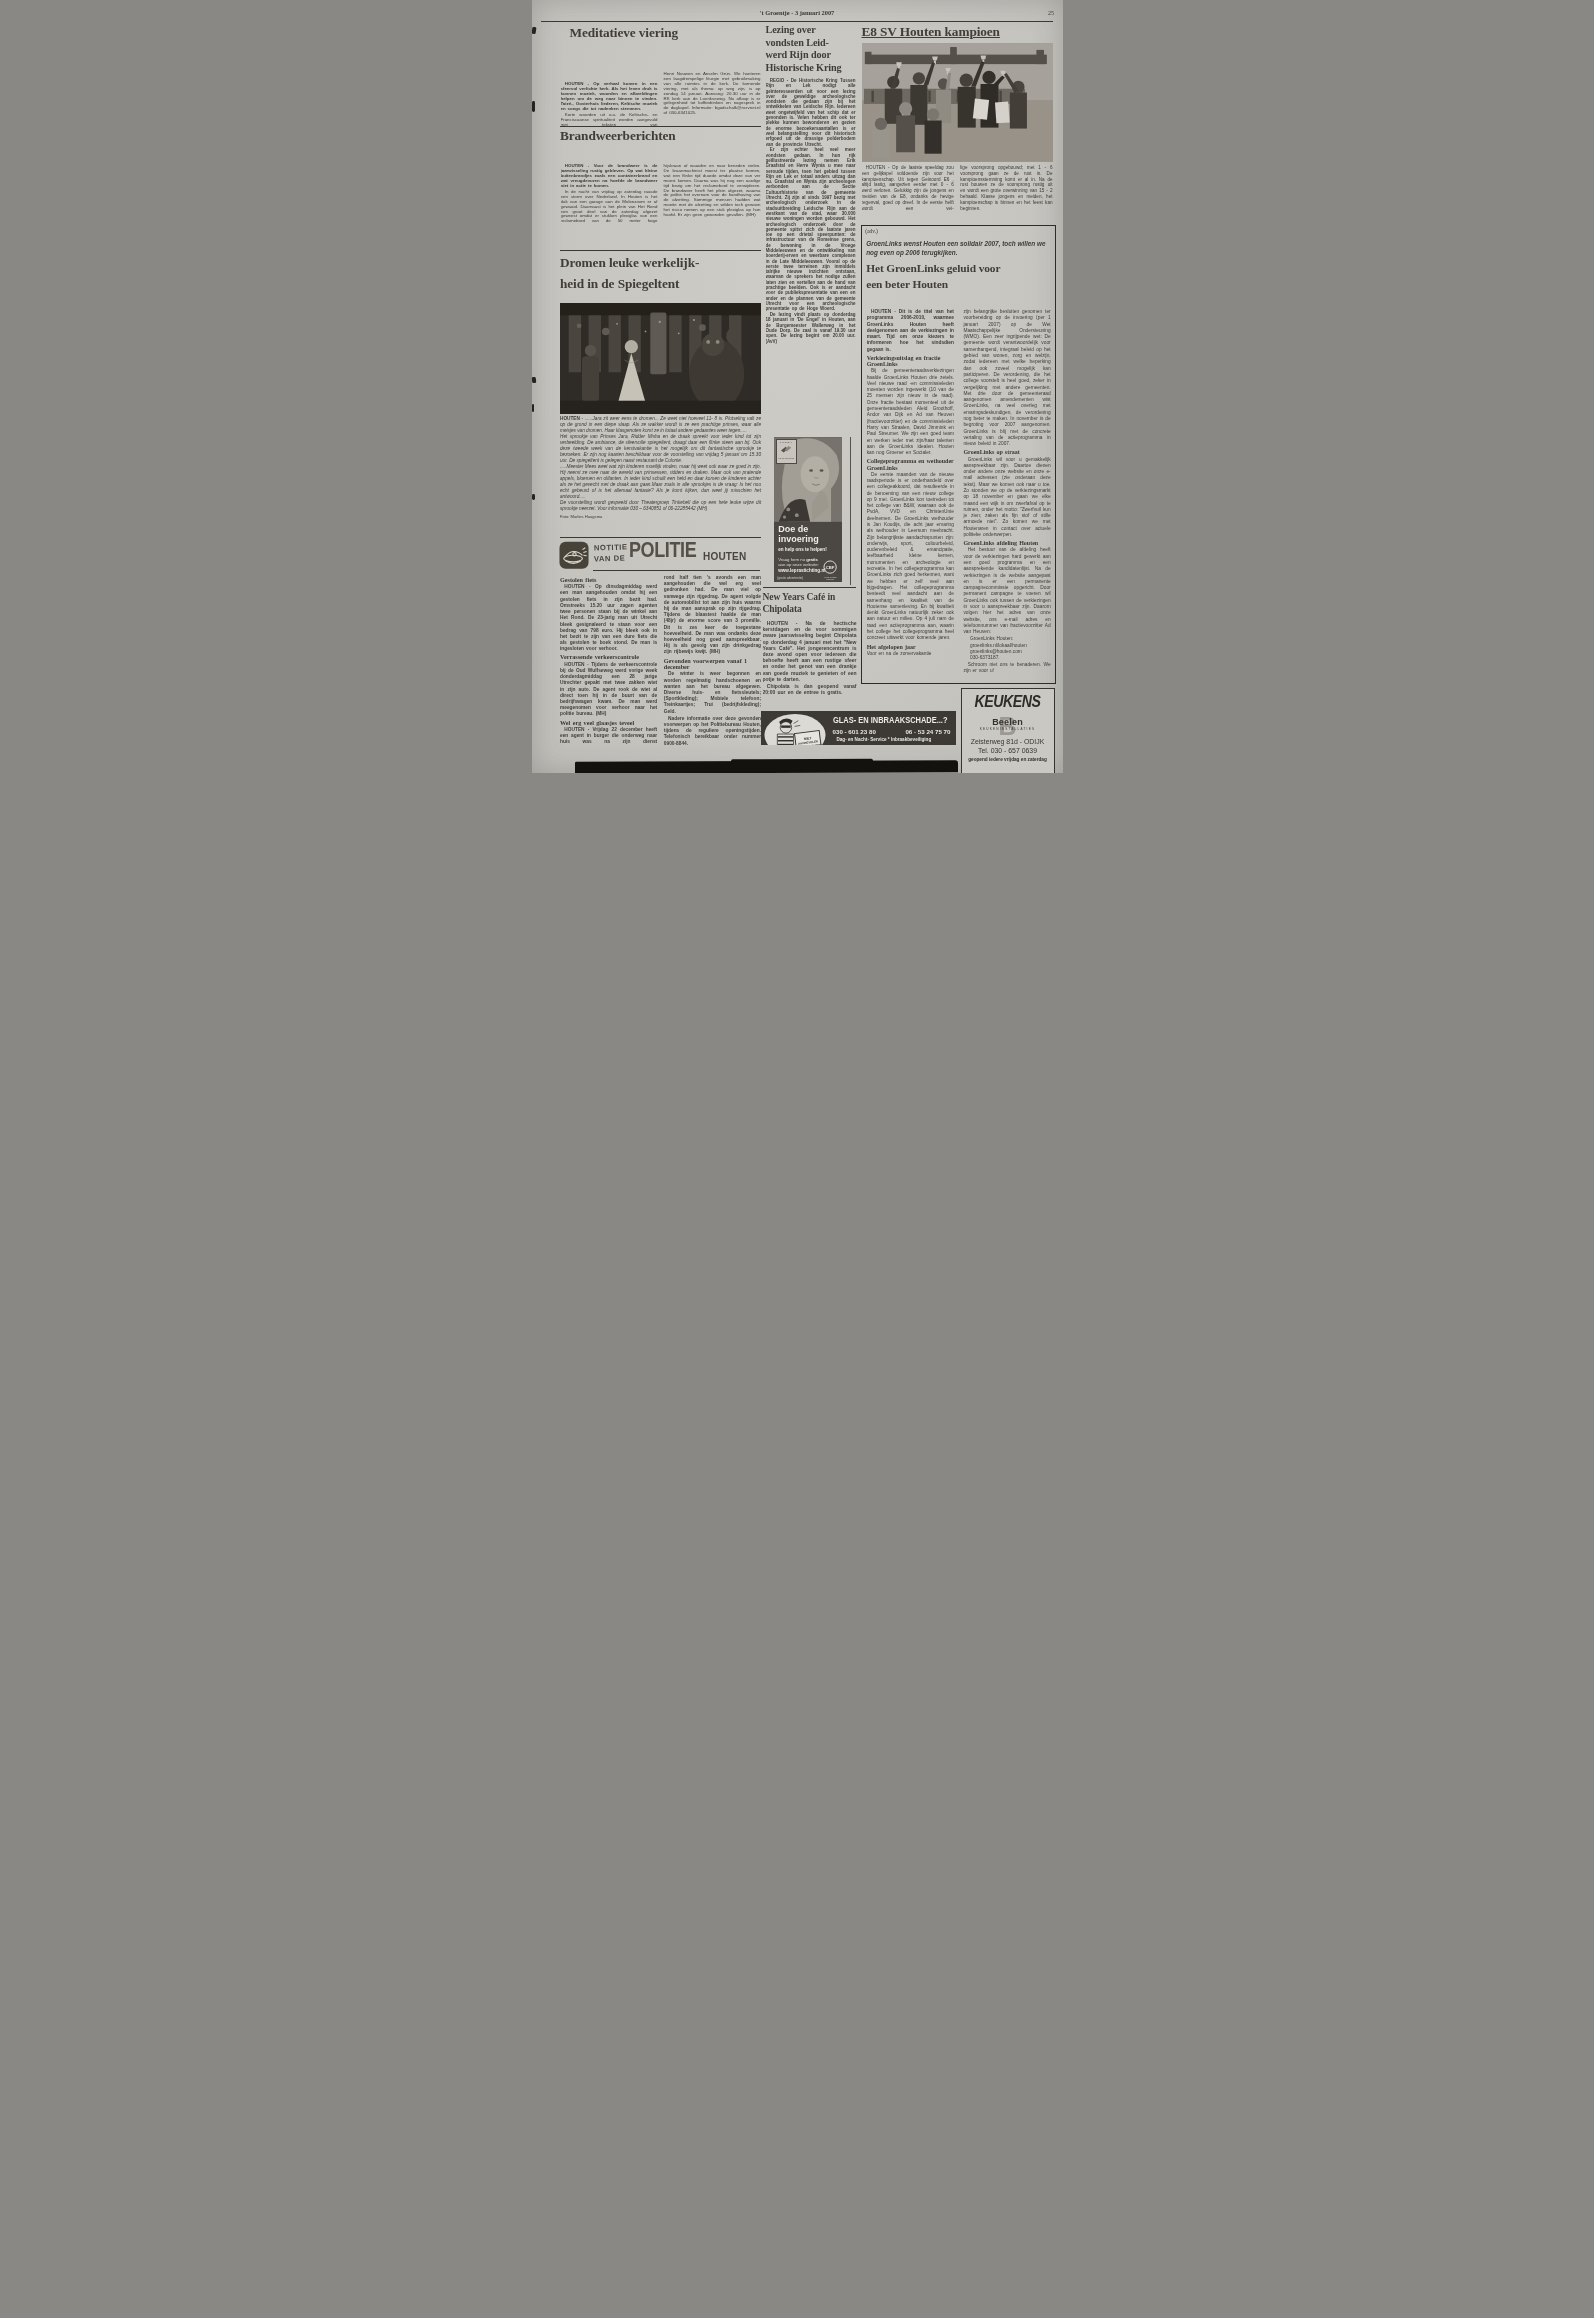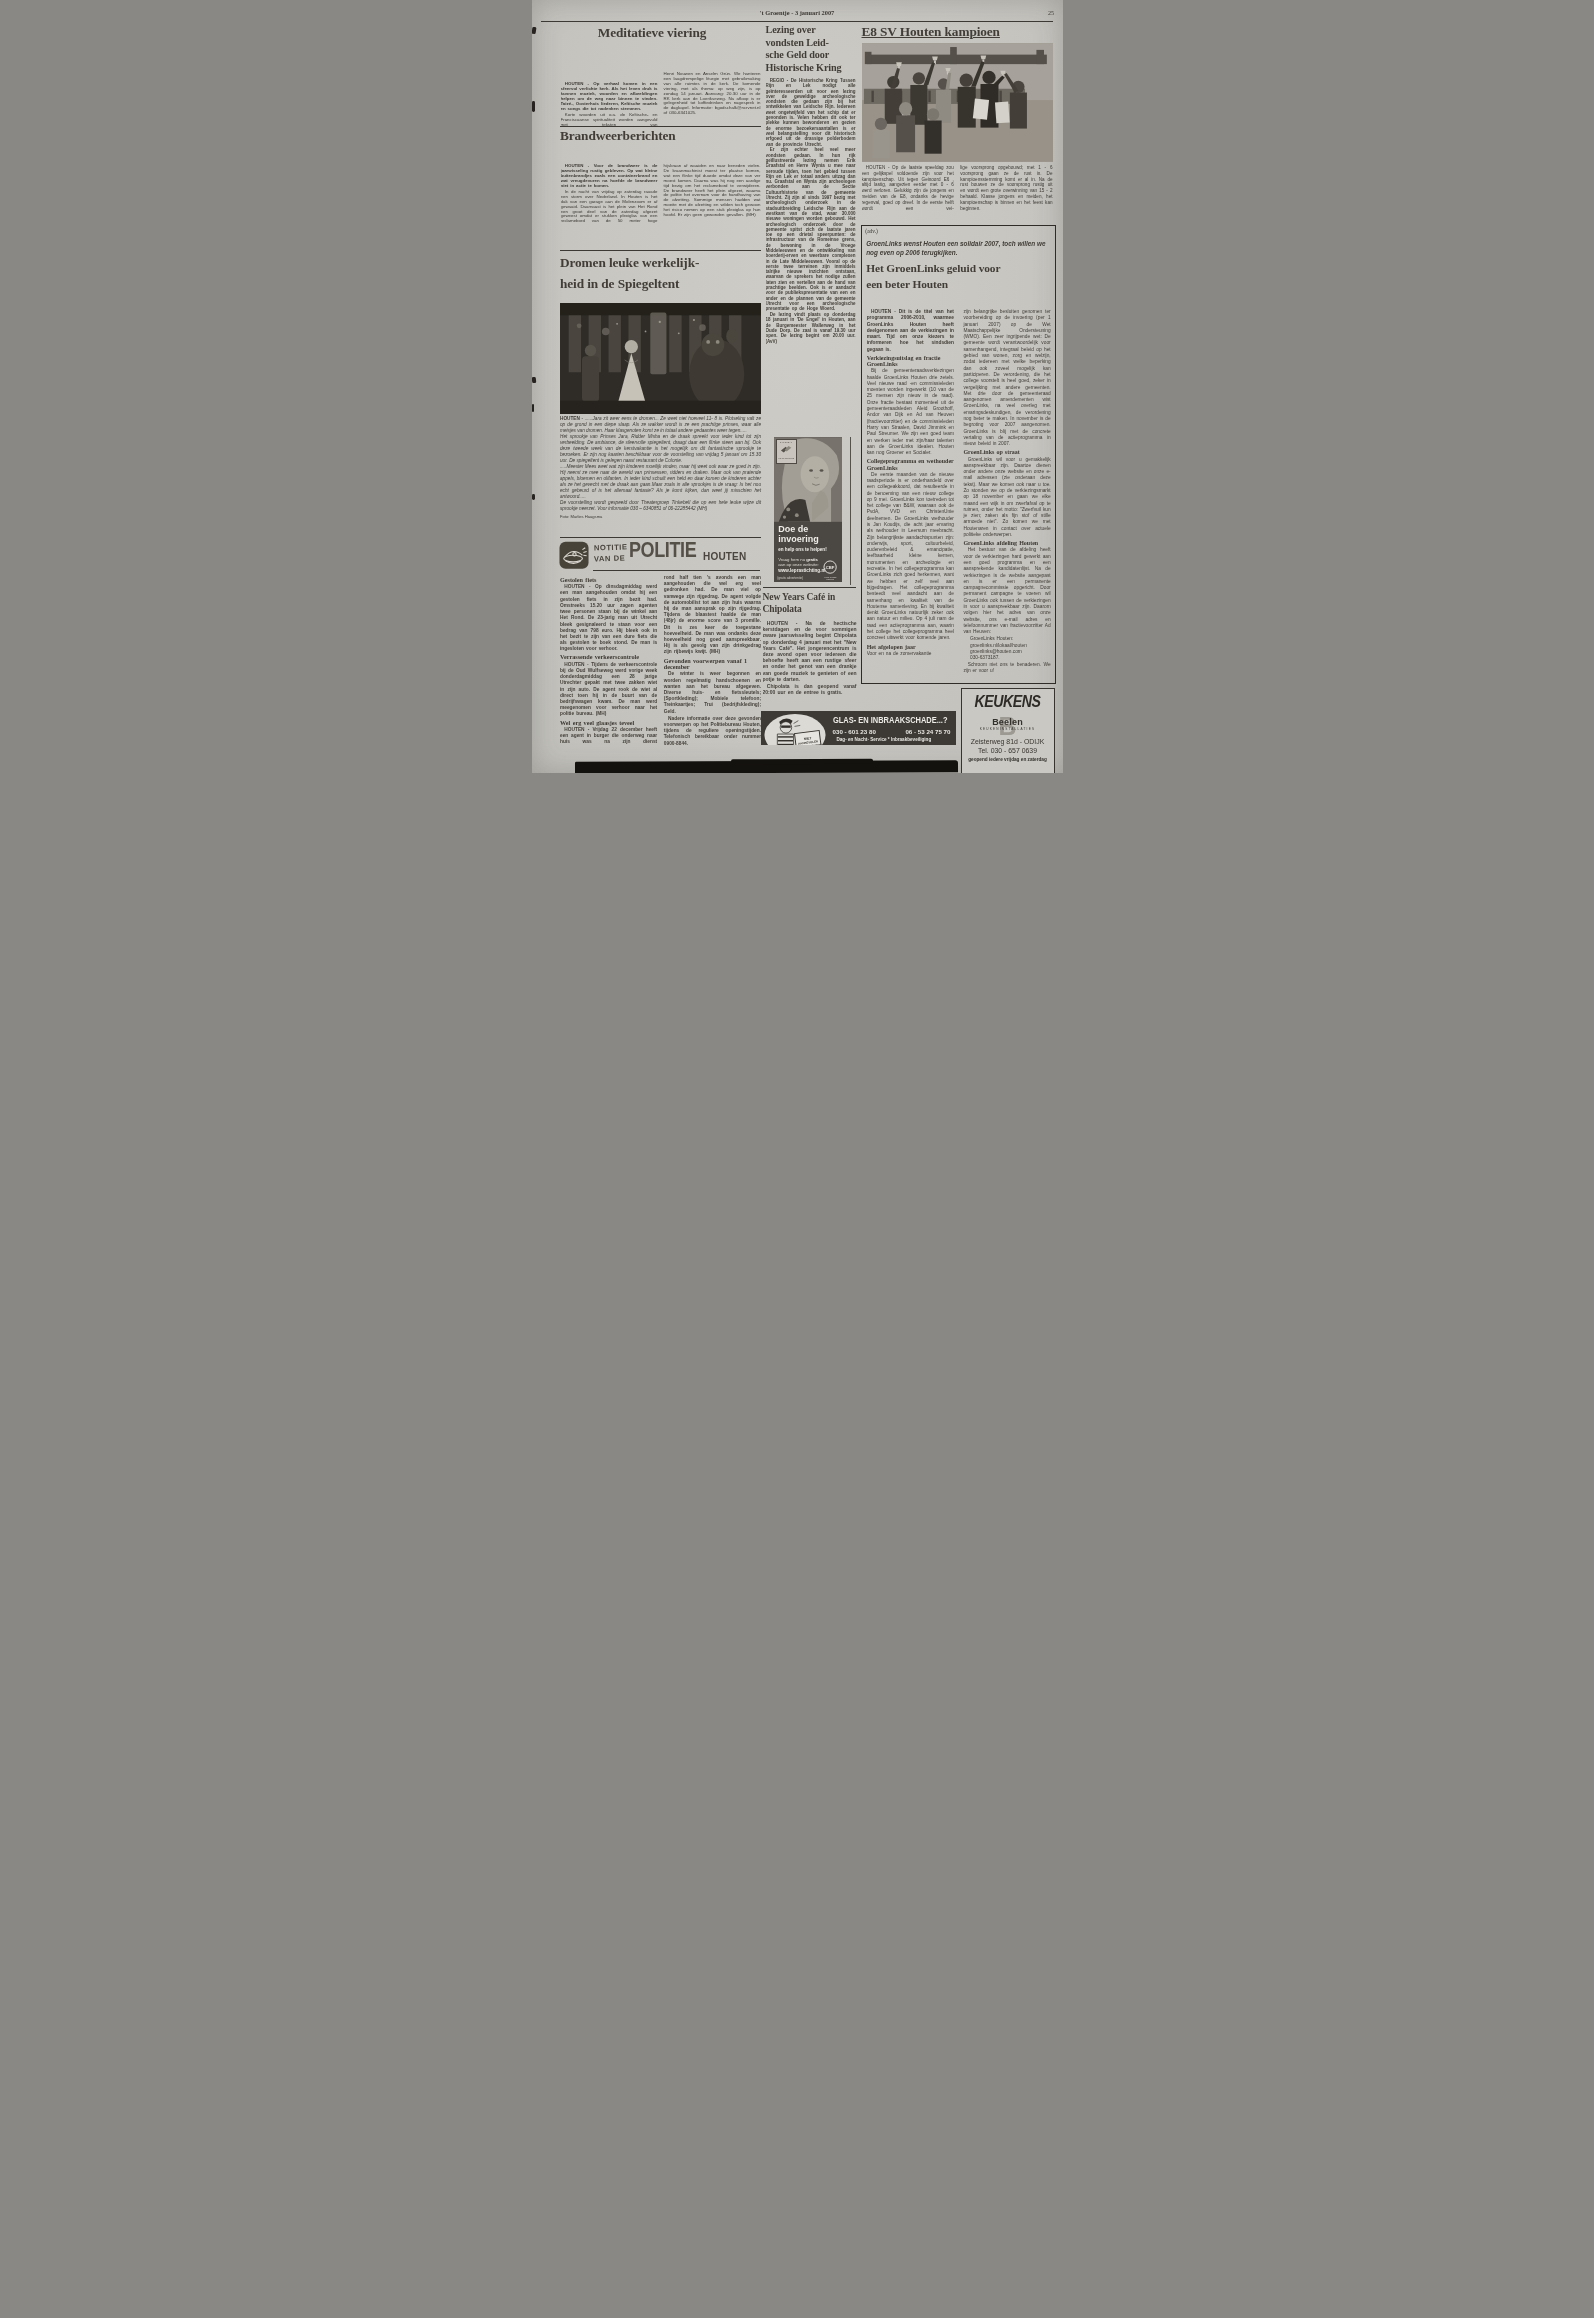--- a/index.html
+++ b/index.html
@@ -61,21 +61,21 @@
   <div class="artifact" style="left:0.9px;top:377px;width:3.8px;height:6.2px;transform:rotate(-6deg);"></div>
   <div class="artifact" style="left:0;top:404px;width:2.8px;height:8px;"></div>
   <div class="artifact" style="left:0.5px;top:494px;width:2.8px;height:5.7px;"></div>
 
   <div class="abs serif" style="left:0;top:8.5px;width:100%;text-align:center;font-weight:bold;font-size:6.4px;color:#3d3833;">
     <span>'t Groentje - 3 januari 2007</span>
   </div>
   <div class="abs serif" style="right:8.5px;top:10.4px;font-size:6px;color:#3d3833;">25</div>
   <div class="rule" style="left:9.5px;top:21.4px;width:512px;"></div>
 
-  <div class="abs headline h-big" style="left:20px;top:26px;width:201px;text-align:center;">Meditatieve viering</div>
+  <div class="abs headline h-big" style="left:38px;top:26px;width:201px;">Meditatieve viering</div>
   <div class="abs cols2" style="left:29px;top:72px;width:200px;height:88px;gap:6.2px;overflow:hidden;">
     <div class="txt-a" style="padding-top:10.4px;">
       <p class="lead-bold indent">HOUTEN - Op verhaal komen in een sfeervol verlichte kerk. Als het leven druk is kunnen muziek, woorden en afbeeldingen helpen om de weg naar binnen te vinden. Taizé-, Oosterhuis liederen, Keltische muziek en songs die tot nadenken stemmen.</p>
       <p class="indent just-all">Korte woorden uit o.a. de Keltische- en Franciscaanse spiritualiteit worden aangevuld met teksten van</p>
     </div>
     <div class="txt-a">
       <p>Henri Nouwen en Anselm Grün. We hanteren een laagdrempelige liturgie met gebruikmaking van alle ruimtes in de kerk. De komende viering, met als thema: op weg zijn, is op zondag 14 januari. Aanvang: 20.30 uur in de RK kerk aan de Loerikseweg. Na afloop is er gelegenheid tot koffiedrinken en nagesprek in de dagkapel. Informatie: bgodschalk@ncrvnet.nl of 030-6341025.</p>
     </div>
   </div>
 
@@ -188,21 +188,21 @@
       <p>rond half tien 's avonds een man aangehouden die wel erg veel gedronken had. De man viel op vanwege zijn rijgedrag. De agent volgde de automobilist tot aan zijn huis waarna hij de man aansprak op zijn rijgedrag. Tijdens de blaastest haalde de man (48jr) de enorme score van 3 promille. Dit is zes keer de toegestane hoeveelheid. De man was ondanks deze hoeveelheid nog goed aanspreekbaar. Hij is als gevolg van zijn drinkgedrag zijn rijbewijs kwijt. (MH)</p>
       <div class="sub-serif">Gevonden voorwerpen vanaf 1 december</div>
       <p class="indent">De winter is weer begonnen en worden regelmatig handschoenen en wanten aan het bureau afgegeven. Diverse huis- en fietssleutels; (Sportkleding); Mobiele telefoon; Treinkaartjes; Trui (bedrijfskleding); Geld.</p>
       <p class="indent">Nadere informatie over deze gevonden voorwerpen op het Politiebureau Houten, tijdens de reguliere openingstijden. Telefonisch bereikbaar onder nummer 0900-8844.</p>
     </div>
   </div>
 
   <div class="abs headline" style="left:234px;top:24px;width:91px;font-size:10.2px;line-height:12.6px;">
     <div>Lezing over</div>
     <div>vondsten Leid-</div>
-    <div>sche Geld door</div>
+    <div>werd Rijn door</div>
     <div>Historische Kring</div>
   </div>
   <div class="abs txt-lezing" style="left:234px;top:78px;width:90px;height:354px;overflow:hidden;">
     <p class="indent">REGIO - De Historische Kring Tussen Rijn en Lek nodigt alle geïnteresseerden uit voor een lezing over de geweldige archeologische vondsten die gedaan zijn bij het ontwikkelen van Leidsche Rijn. Iedereen weet ongetwijfeld van het schip dat er gevonden is. Velen hebben dit ook ter plekke kunnen bewonderen en gezien de enorme bezoekersaantallen is er veel belangstelling voor dit historisch erfgoed uit de drassige polderbodem van de provincie Utrecht.</p>
     <p class="indent">Er zijn echter heel veel meer vondsten gedaan. In hun rijk geïllustreerde lezing nemen Erik Graafstal en Herre Wynia u mee naar oeroude tijden, toen het gebied tussen Rijn en Lek er totaal anders uitzag dan nu. Graafstal en Wynia zijn archeologen verbonden aan de Sectie Cultuurhistorie van de gemeente Utrecht. Zij zijn al sinds 1997 bezig met archeologisch onderzoek in de stadsuitbreiding Leidsche Rijn aan de westkant van de stad, waar 30.000 nieuwe woningen worden gebouwd. Het archeologisch onderzoek door de gemeente spitst zich de laatste jaren toe op een drietal speerpunten: de infrastructuur van de Romeinse grens, de bewoning in de Vroege Middeleeuwen en de ontwikkeling van boerderij-erven en weerbare complexen in de Late Middeleeuwen. Vooral op de eerste twee terreinen zijn inmiddels talrijke nieuwe inzichten ontstaan, waarvan de sprekers het nodige zullen laten zien en vertellen aan de hand van prachtige beelden. Ook is er aandacht voor de publiekspresentatie van een en ander en de plannen van de gemeente Utrecht voor een archeologische presentatie op de Hoge Woerd.</p>
     <p class="indent">De lezing vindt plaats op donderdag 18 januari in 'De Engel' in Houten, aan de Burgemeester Wallerweg in het Oude Dorp. De zaal is vanaf 19.30 uur open. De lezing begint om 20.00 uur. (AvV)</p>
   </div>
 
   <div class="vrule" style="left:318px;top:437px;height:148px;"></div>
 

